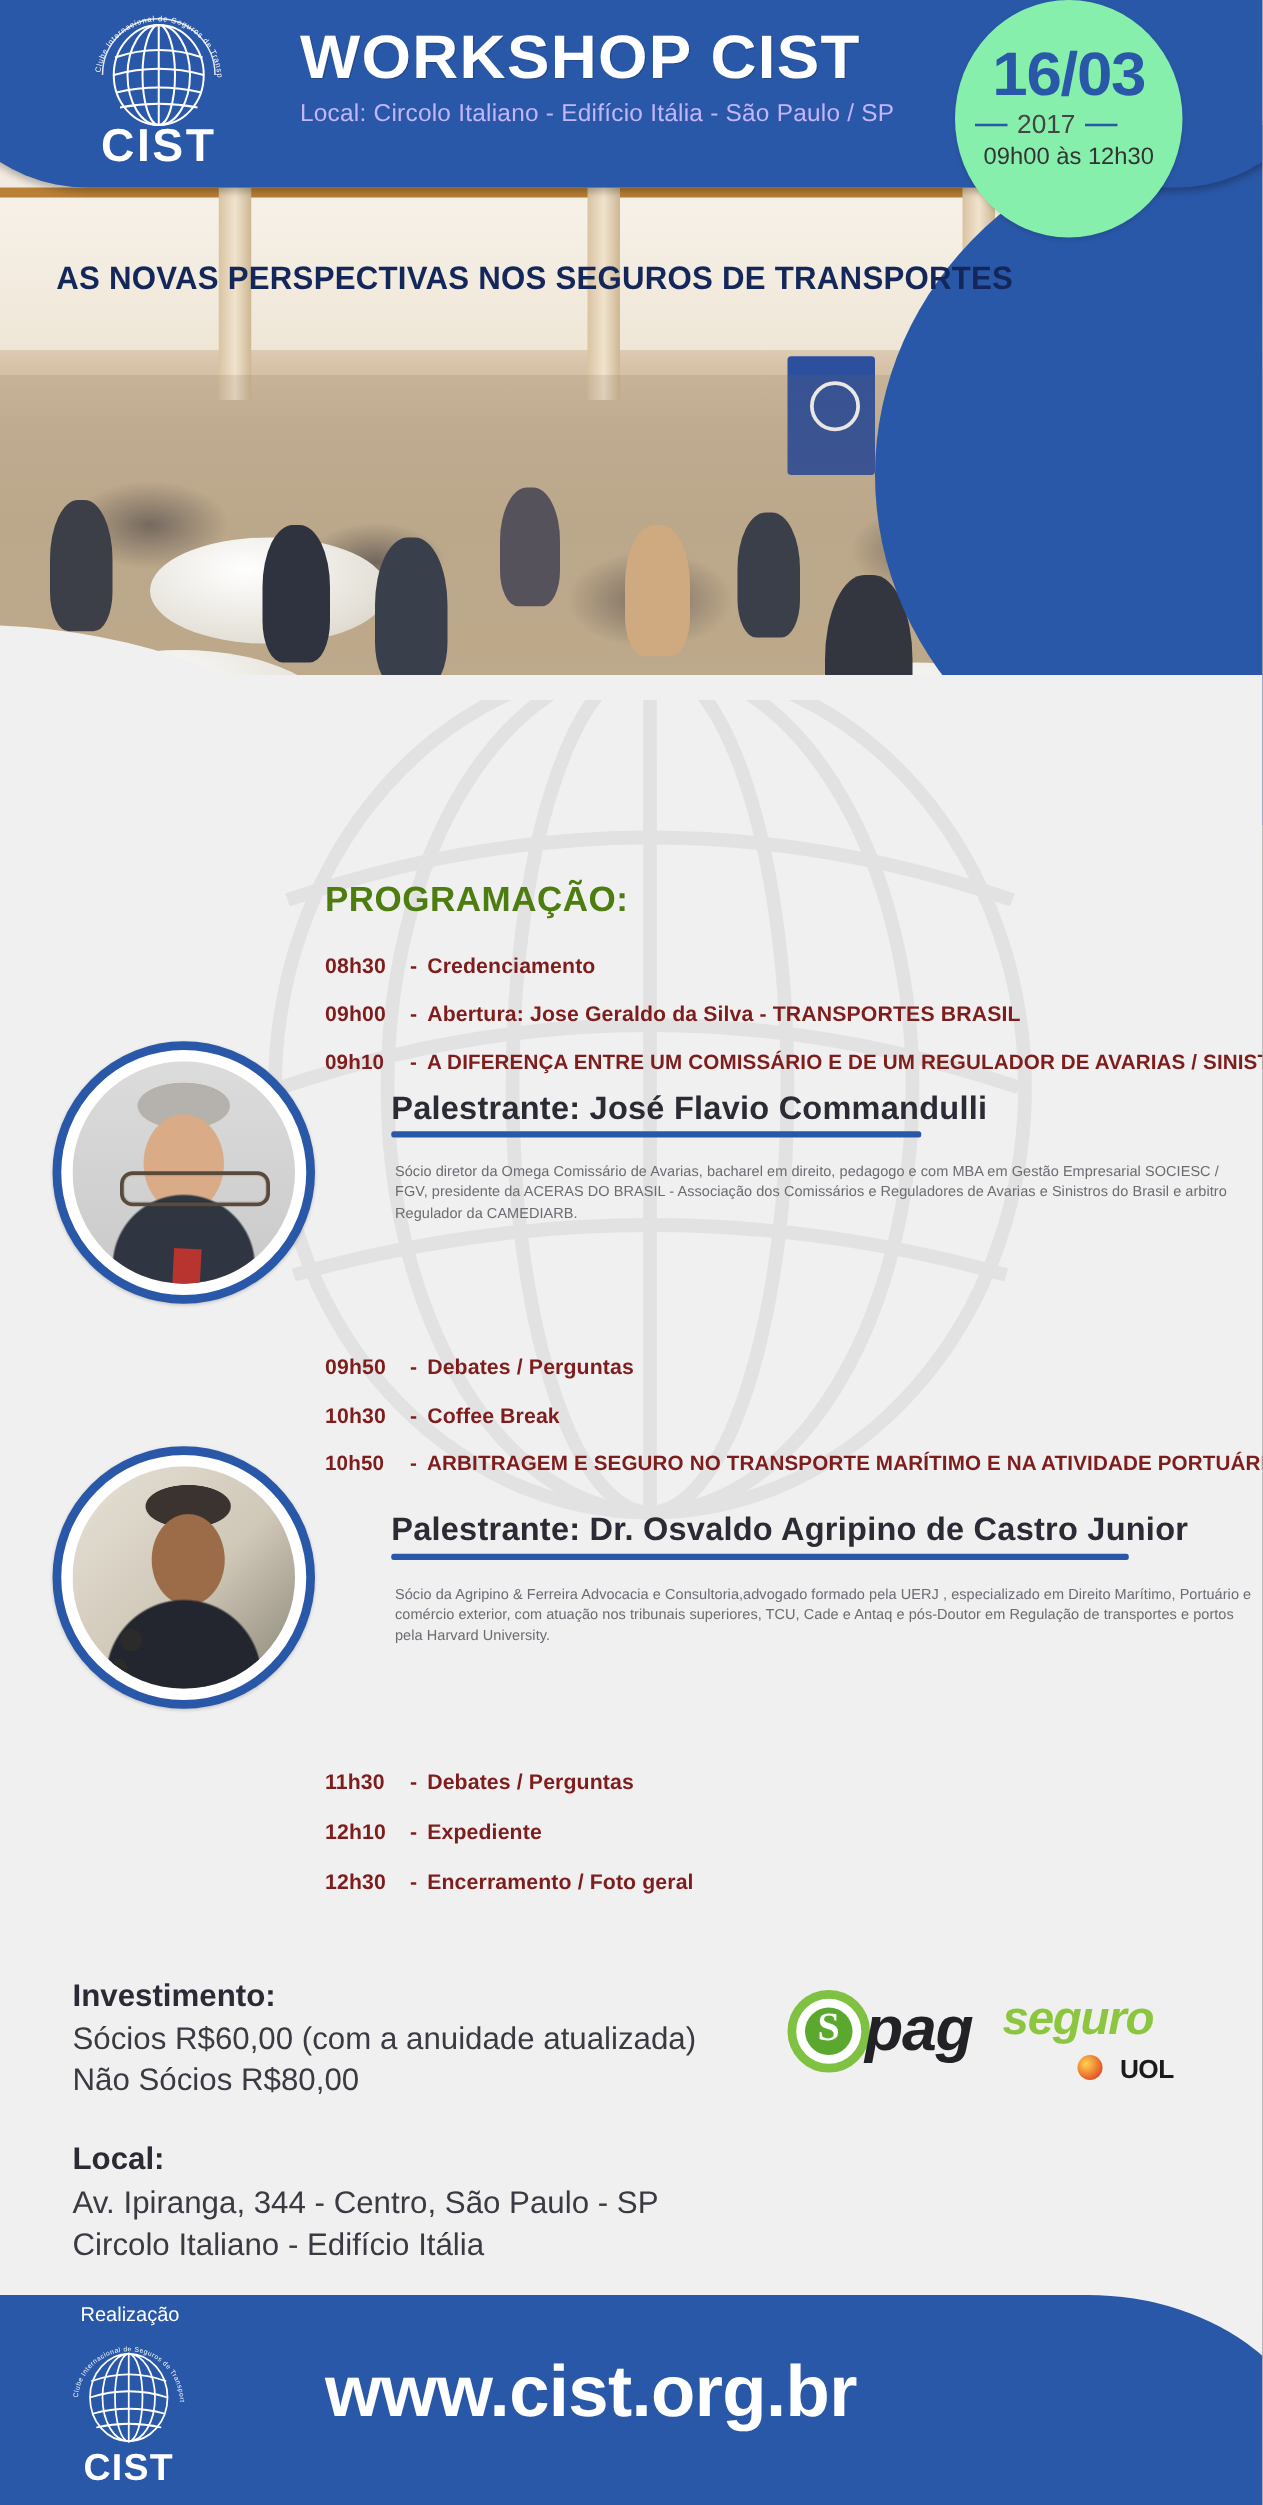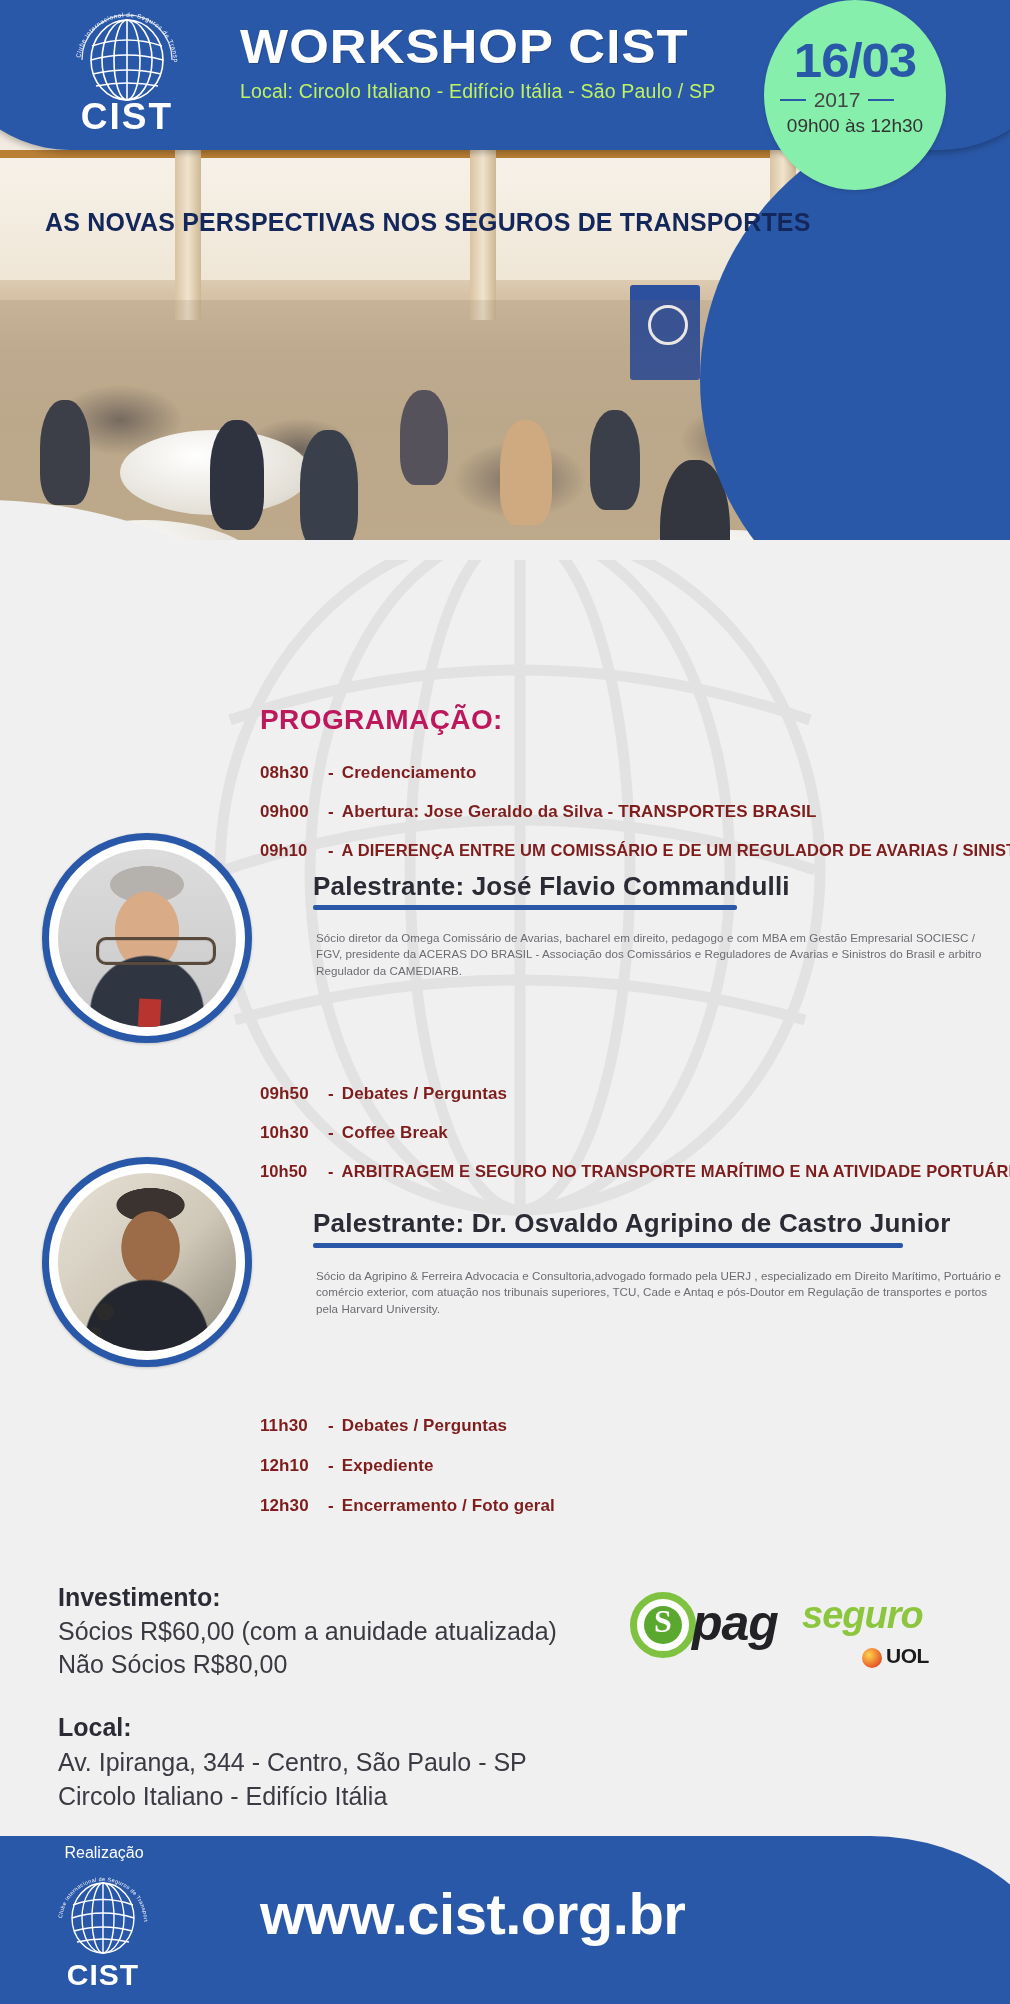--- a/index.html
+++ b/index.html
@@ -102,21 +102,21 @@
     position:absolute; left:240px; top:18px;
     font-size:49px; font-weight:bold; color:#ffffff;
     letter-spacing:1px;
     font-family:"Liberation Sans", sans-serif;
     transform: scaleX(1.04);
     transform-origin: left center;
     text-shadow: 1px 1px 0 rgba(0,0,0,.18);
   }
   .title-sub {
     position:absolute; left:240px; top:80px;
-    font-size:19.5px; color:#bef264; font-weight:400;
+    font-size:19.5px; color:#c4b5fd; font-weight:400;
     letter-spacing:.2px;
   }
   .date-circle {
     position:absolute; left:764px; top:0px;
     width:182px; height:190px; border-radius:50%;
     background:#86efac;
     box-shadow: 0 2px 4px rgba(0,0,0,.12);
   }
   .date-dm {
     position:absolute; left:0; top:32px; width:182px; text-align:center;
@@ -165,21 +165,21 @@
   .panel-curve-left {
     position:absolute; left:-220px; top:500px;
     width:620px; height:360px;
     background:#f0f0f0;
     border-top-right-radius: 420px 330px;
   }
 
   
   .prog-title {
     position:absolute; left:260px; top:704px;
-    font-size:28px; font-weight:bold; color:#be185d;
+    font-size:28px; font-weight:bold; color:#4d7c0f;
     letter-spacing:.4px;
   }
   .sched {
     position:absolute;
     font-size:17px; font-weight:bold; color:#7f1d1d;
     white-space:nowrap;
     letter-spacing:.1px;
   }
   .sched .time { display:inline-block; min-width:60px; }
   .sched .dash { display:inline-block; padding:0 8px; }
@@ -280,21 +280,21 @@
     letter-spacing:-1px;
   }
   .ps-seguro {
     position:absolute; left:172px; top:6px;
     font-size:38px; font-weight:bold; font-style:italic; color:#8cc63e;
     letter-spacing:-1px;
     text-align:right;
   }
   .ps-uol {
     position:absolute; left:232px; top:56px;
-    display:flex; align-items:flex-end; gap:4px;
+    display:flex; align-items:flex-start; gap:14px;
   }
   .ps-uol-dot {
     width:20px; height:20px; border-radius:50%;
     background: radial-gradient(circle at 35% 35%, #ffd34d, #e8622a 65%, #b8301a);
   }
   .ps-uol-text {
     font-size:21px; font-weight:bold; color:#1b1b1b; letter-spacing:-.5px;
   }
 
   

